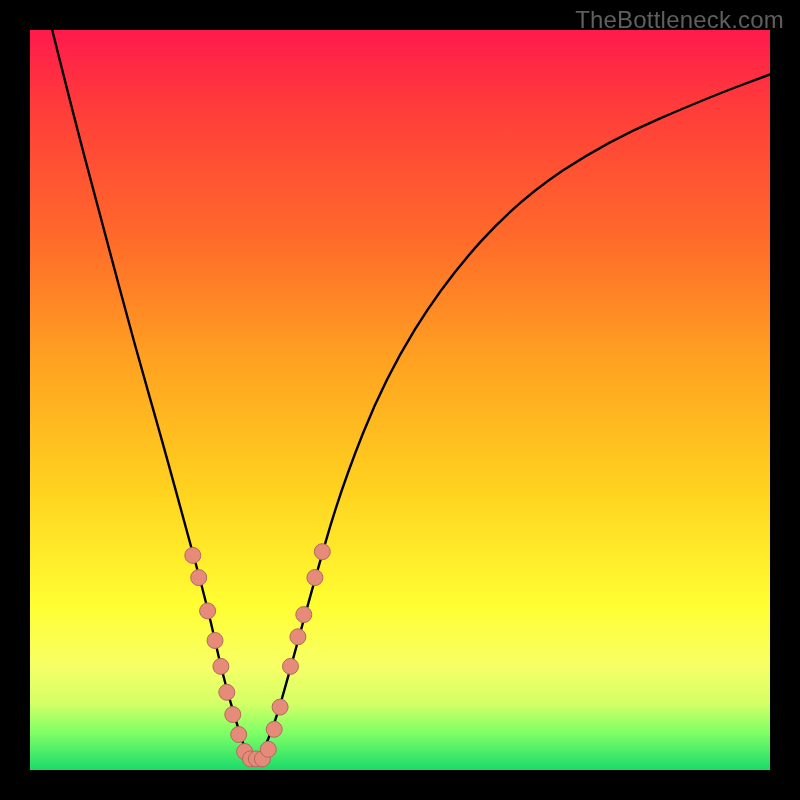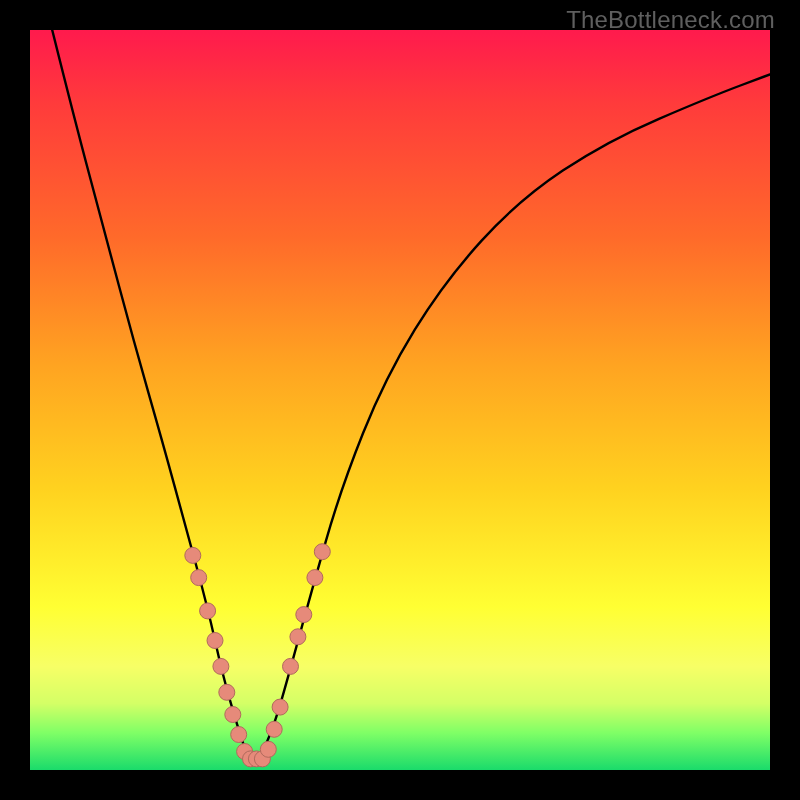--- a/index.html
+++ b/index.html
@@ -33,21 +33,21 @@
       #ffff33 78%,
       #f7ff66 86%,
       #d4ff66 91%,
       #7fff66 95%,
       #1adb6b 100%
     );
   }
   .watermark {
     position: absolute;
     top: 6px;
-    right: 25px;
+    right: 16px;
     color: #5f5f5f;
     font-size: 24px;
     letter-spacing: 0.2px;
     font-weight: 400;
     user-select: none;
   }
   svg.curve {
     position: absolute;
     inset: 0;
   }

